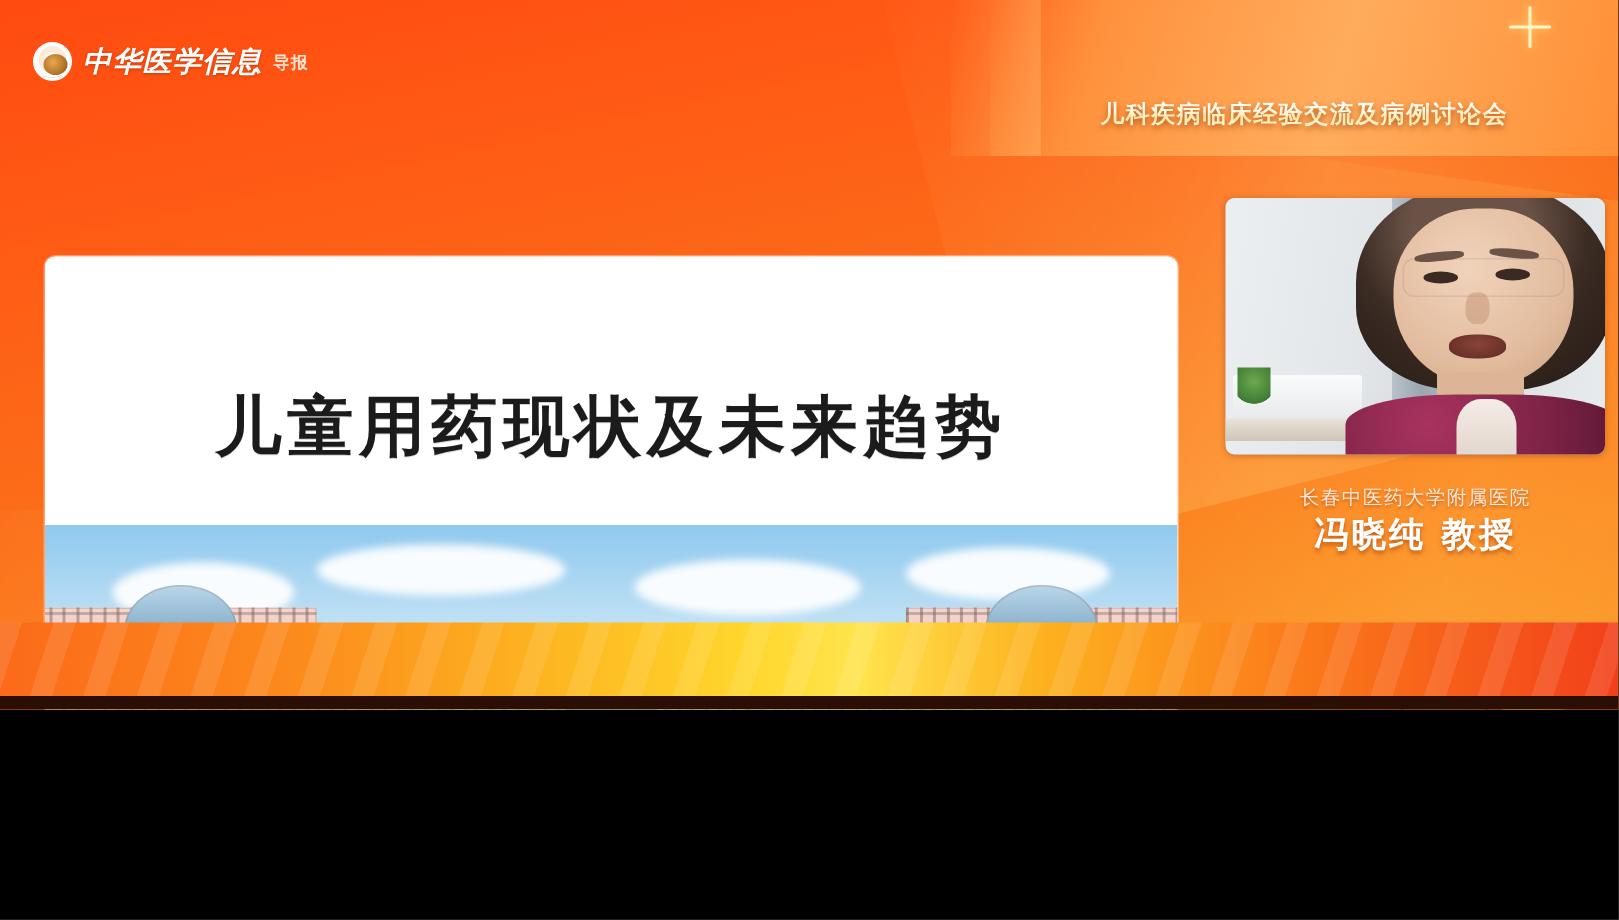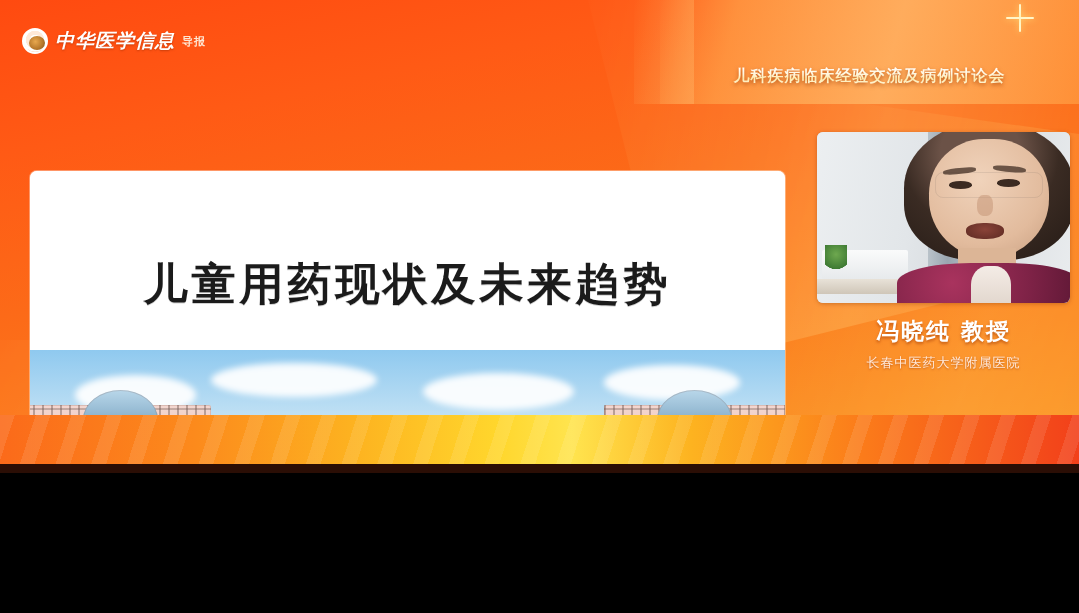--- a/index.html
+++ b/index.html
@@ -324,22 +324,22 @@
       <i class="eye l"></i>
         <i class="eye r"></i>
       <i class="nose"></i>
       <i class="mouth"></i>
       <i class="neck"></i>
       <i class="shirt"></i>
     </span>
   </div>
 
   <div id="speaker">
+    <div id="speaker-org">长春中医药大学附属医院</div>
     <div id="speaker-name">冯晓纯 教授</div>
-    <div id="speaker-org">长春中医药大学附属医院</div>
   </div>
 
   <div id="mascot">
     <span class="confetti" style="left:-12px;top:16px;width:12px;height:9px;"></span>
     <span class="confetti" style="left:126px;top:6px;width:9px;height:7px;"></span>
     <span class="confetti" style="left:6px;top:104px;width:10px;height:8px;"></span>
     <span class="gourd">
       <i class="stem"></i>
         <i class="top"></i>
         <i class="bot"></i>

